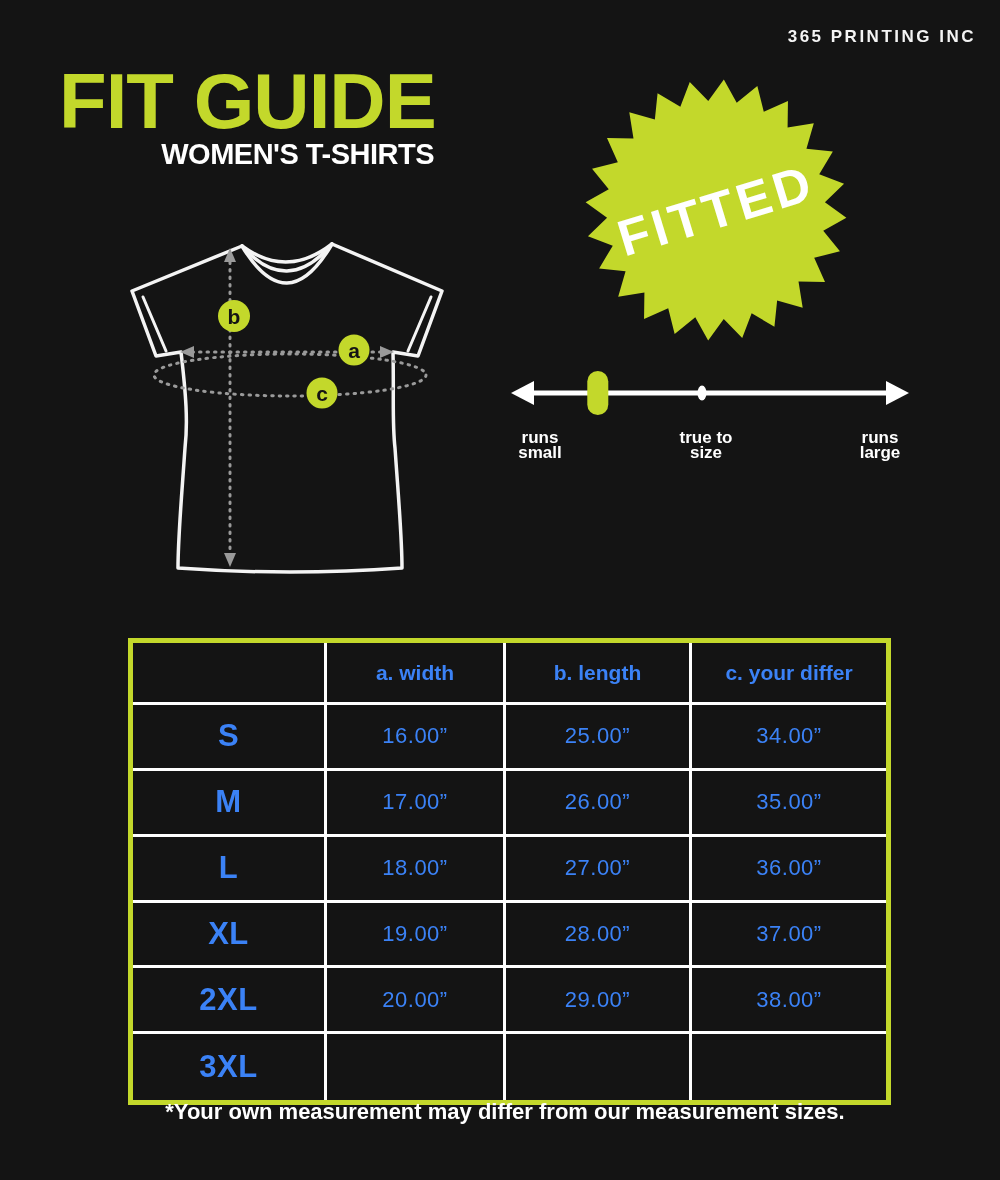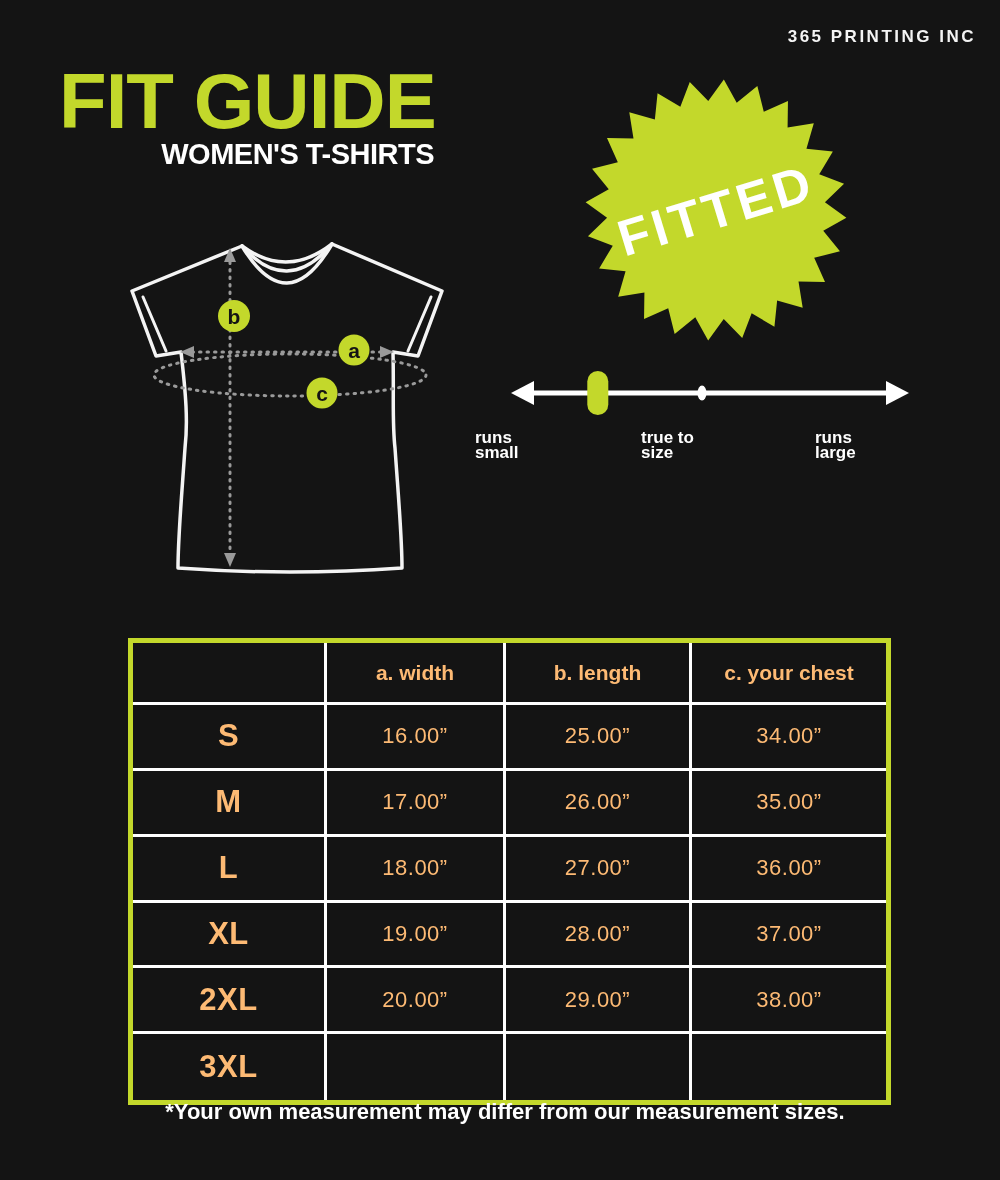--- a/index.html
+++ b/index.html
@@ -39,37 +39,37 @@
   .badge-text{
     position:absolute; inset:0; display:flex; align-items:center; justify-content:center;
     transform:rotate(-17deg);
     font-size:51px; font-weight:bold; letter-spacing:4px; color:#fff; white-space:nowrap;
   }
   
   .fit-scale{ position:absolute; left:505px; top:368px; width:410px; height:115px; }
   .fit-scale svg{ position:absolute; left:0; top:0; }
   .scale-label{
     position:absolute; top:62px; width:130px;
-    font-size:17px; line-height:15px; font-weight:bold; color:#fff;
+    font-size:17px; line-height:15px; font-weight:bold; text-align:center; color:#fff;
   }
   .scale-label.l1{ left:-30px; }
   .scale-label.l2{ left:136px; }
   .scale-label.l3{ left:310px; }
   
   .size-table{
     position:absolute; left:128px; top:638px; width:763px; height:467px;
     border:5px solid #c3d82b; background:#141414;
     display:grid;
     grid-template-columns:194px 179px 186px 1fr;
     grid-template-rows:62px repeat(6, 1fr);
   }
   .cell{
     display:flex; align-items:center; justify-content:center;
     border-right:3px solid #fff; border-bottom:3px solid #fff;
-    color:#fdba74;
+    color:#3b82f6;
   }
   .cell.last-col{ border-right:none; }
   .cell.last-row{ border-bottom:none; }
   .cell.head{ font-size:21px; font-weight:bold; }
   .cell.size{ font-size:31px; font-weight:bold; letter-spacing:0.5px; }
   .cell.val{ font-size:22px; font-weight:normal; letter-spacing:0.5px; }
   
   .footnote{
     position:absolute; left:100px; top:1099px; width:810px;
     text-align:center; font-size:22px; font-weight:bold; color:#fff;
@@ -157,21 +157,21 @@
     <div class="scale-label l3">
       <div>runs</div>
       <div>large</div>
     </div>
   </div>
 
   <div class="size-table">
     <div class="cell head"></div>
     <div class="cell head">a. width</div>
     <div class="cell head">b. length</div>
-    <div class="cell head last-col">c. your chest</div>
+    <div class="cell head last-col">c. your differ</div>
 
     <div class="cell size">S</div>
     <div class="cell val">16.00”</div>
     <div class="cell val">25.00”</div>
     <div class="cell val last-col">34.00”</div>
 
     <div class="cell size">M</div>
     <div class="cell val">17.00”</div>
     <div class="cell val">26.00”</div>
     <div class="cell val last-col">35.00”</div>

